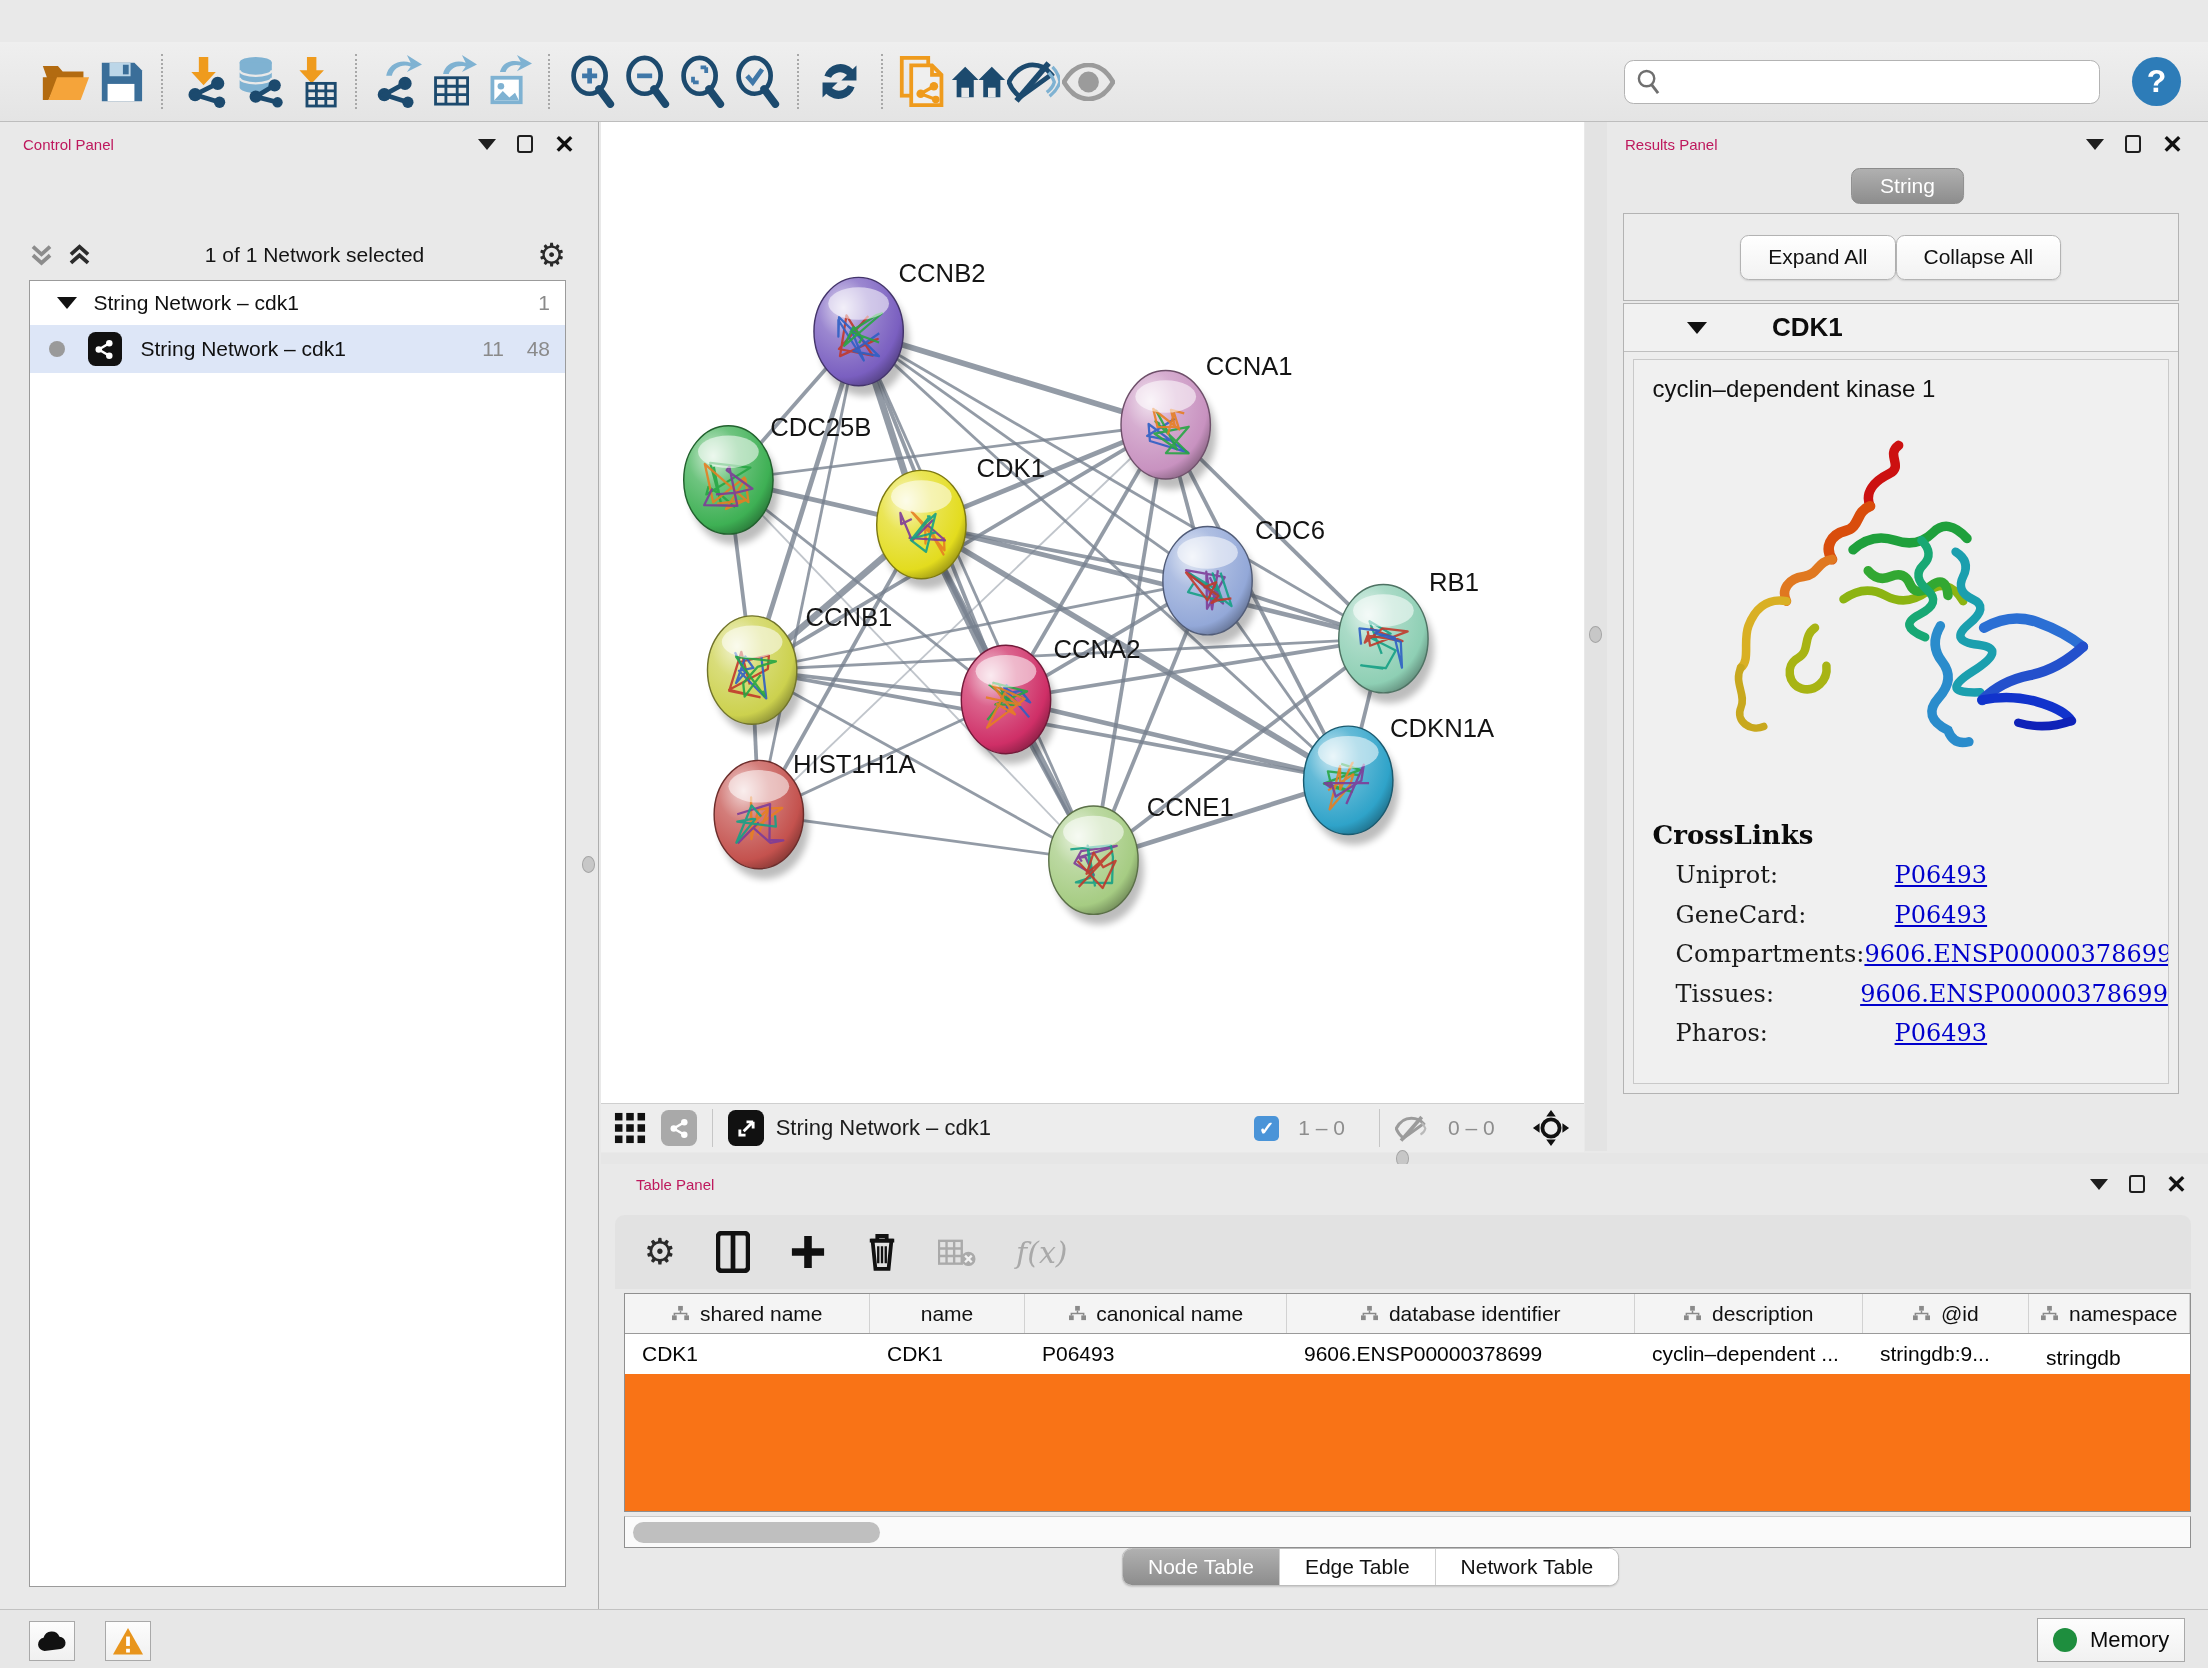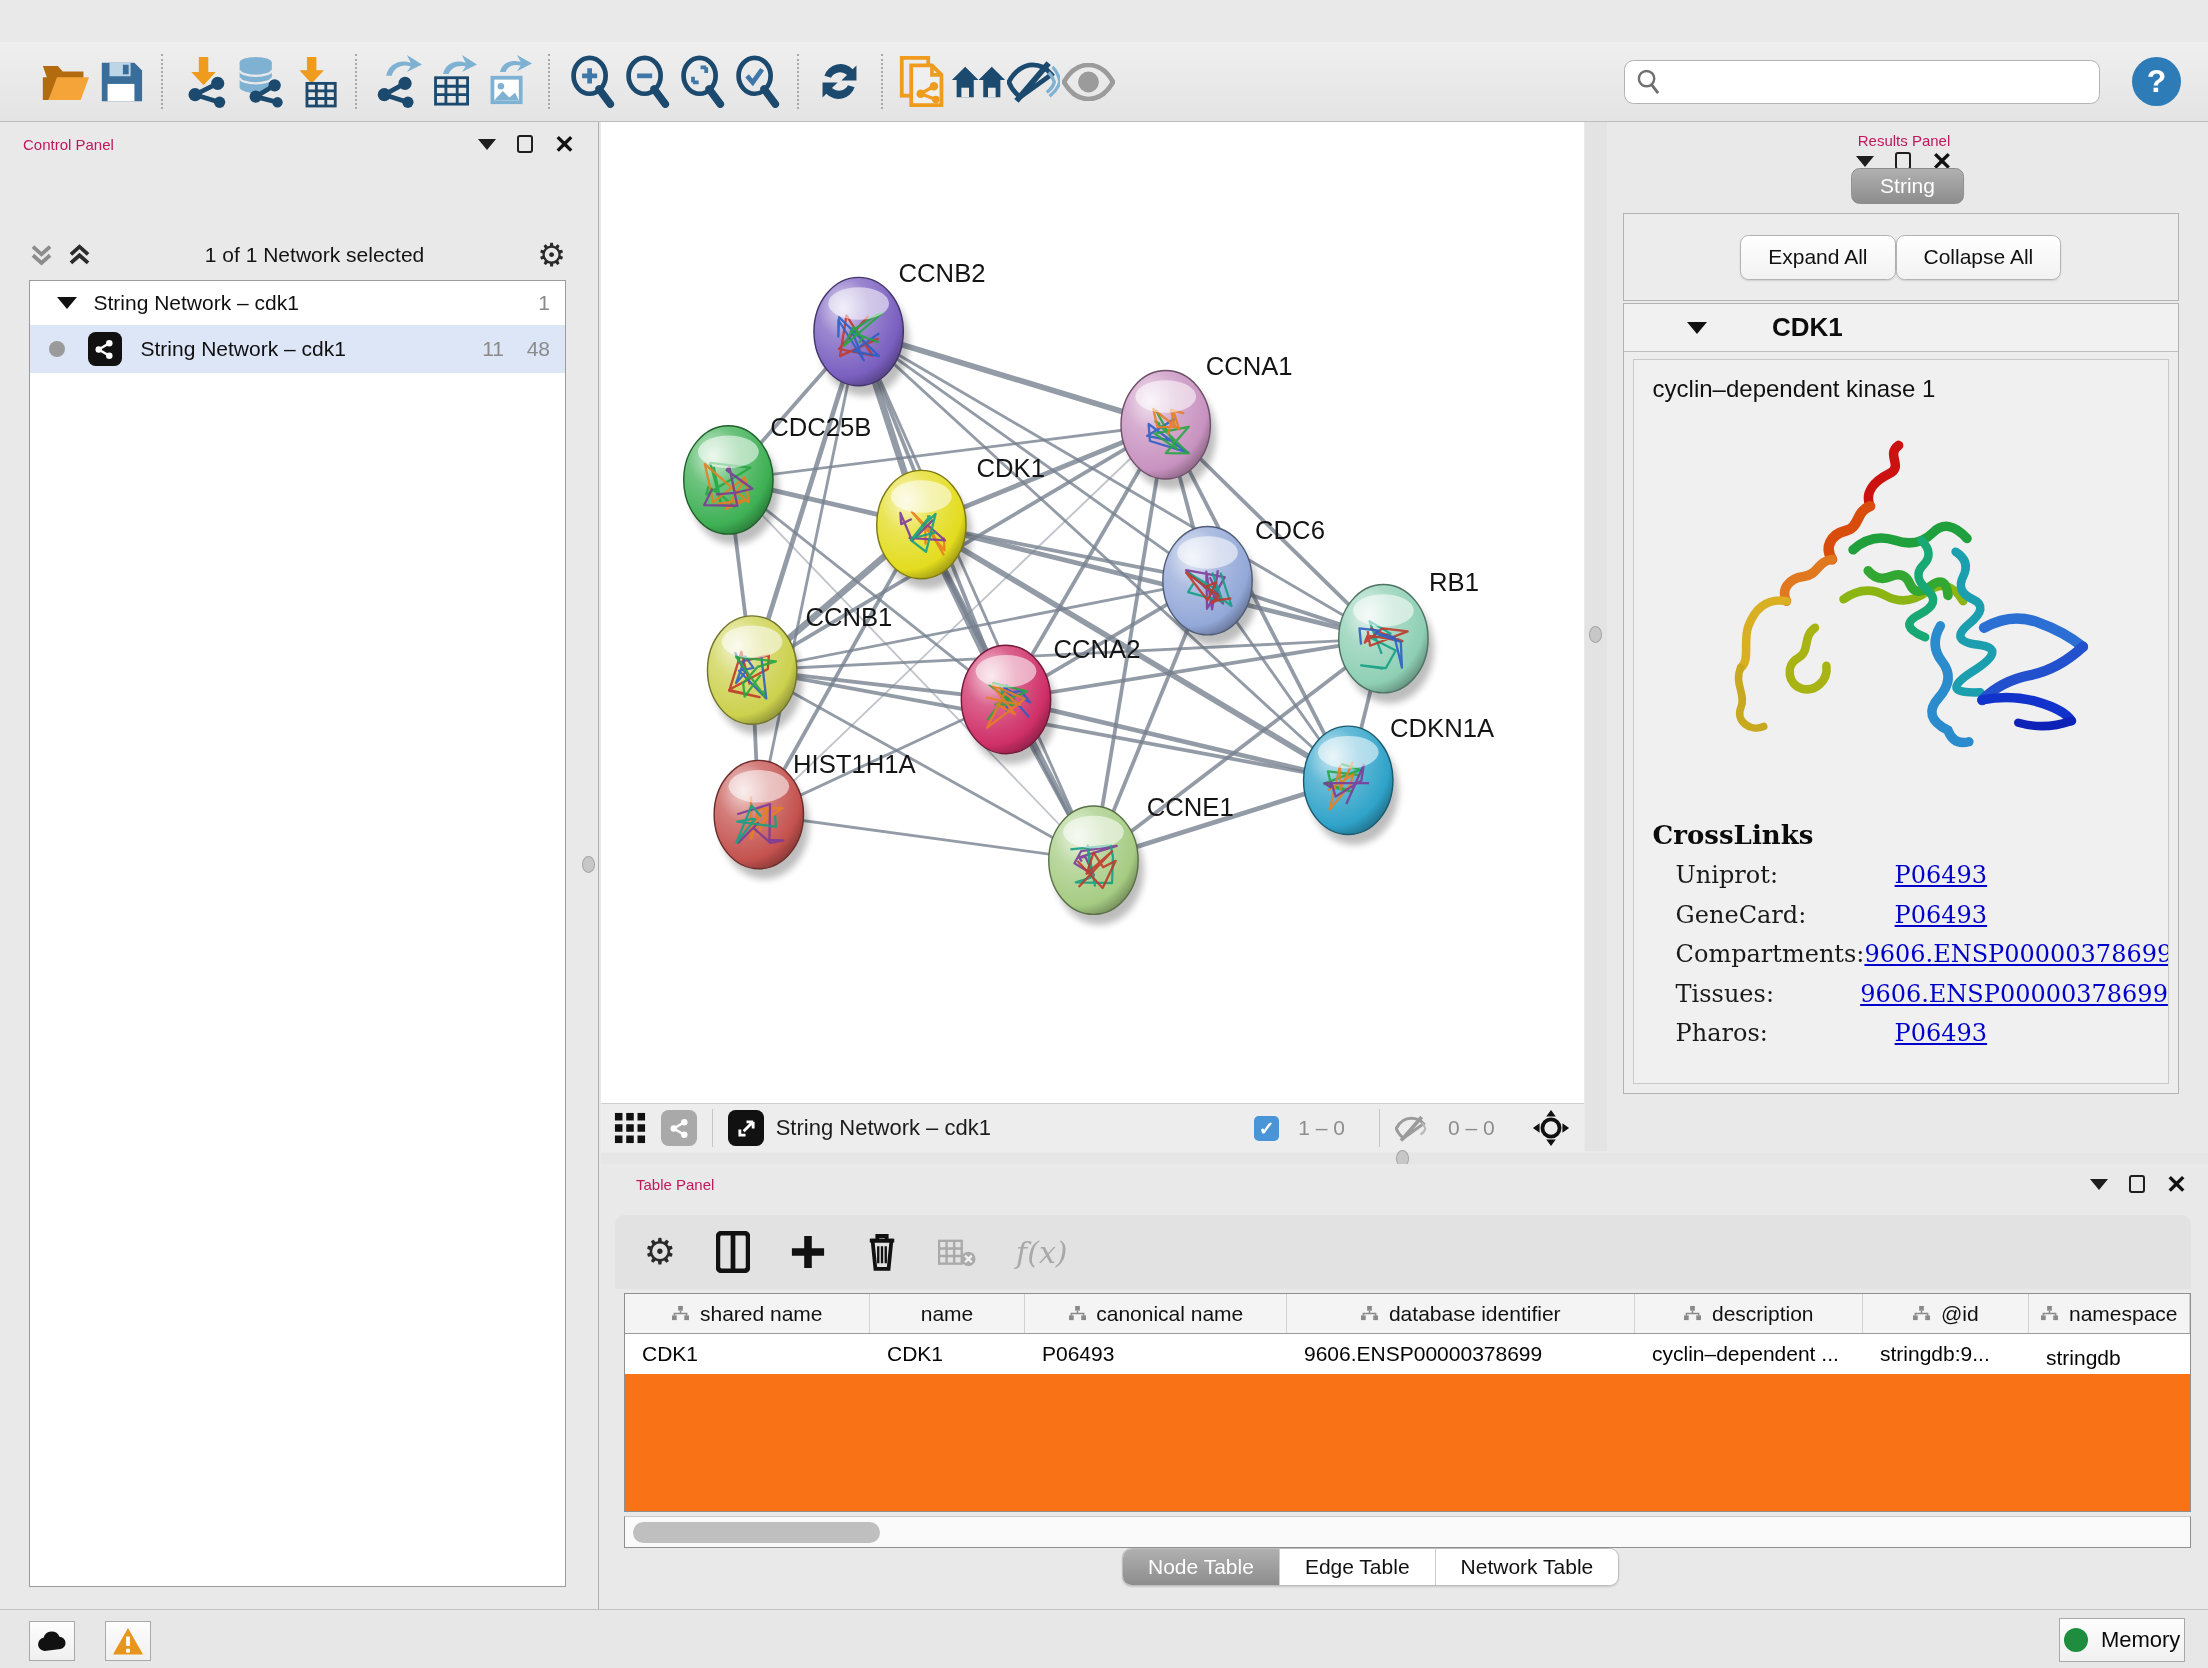--- a/index.html
+++ b/index.html
@@ -63,21 +63,21 @@
   .net-footer { position:absolute; left:601px; top:1103px; width:983px; height:49px; background:#ededed;
     border-top:1px solid #cfcfcf; display:flex; align-items:center; padding:0 13.3px; }
   .nf-sep { width:1px; height:38px; background:#c6c6c6; margin:0 15px; }
   .nf-title { font-size:22px; color:#1c1c1c; margin-left:11.4px; flex:1; }
   .nf-count { font-size:21px; color:#8d8d8d; margin:0 19px; }
   .chk { width:25px; height:25px; border-radius:4.8px; background:#4a94d8; color:#fff; font-size:19px; font-weight:bold;
     display:flex; align-items:center; justify-content:center; }
 
   
   .results-panel { position:absolute; left:1607px; top:122px; width:601px; height:1029px; background:#e9e9e9; }
-  .rp-header { position:absolute; left:18px; right:25px; top:9.5px; display:flex; justify-content:space-between; align-items:center;flex-direction:column; }
+  .rp-header { position:absolute; left:18px; right:25px; top:9.5px; display:flex; justify-content:space-between; align-items:center; }
   .rp-tab { position:absolute; left:50%; transform:translateX(-50%); top:46px; padding:0 28.5px; height:36px;
     background:linear-gradient(#b0b0b0,#8d8d8d); color:#fff; font-size:21px; border-radius:8.6px;
     display:flex; align-items:center; border:1px solid #8c8c8c; }
   .rp-box1 { position:absolute; left:16px; right:29.5px; top:91px; height:88px; background:#ececec;
     border:1.9px solid #b3b3b3; display:flex; align-items:center; justify-content:center; }
   .rp-btn { background:linear-gradient(#ffffff,#f2f2f2); border:1px solid #b3b3b3; border-radius:8.6px;
     font-size:21px; color:#111; padding:9.5px 27px; box-shadow:0 1px 1.9px rgba(0,0,0,.12); }
   .rp-box2 { position:absolute; left:16px; right:29.5px; top:181px; bottom:57px; background:#ededed; border:1.9px solid #b3b3b3; }
   .rp-sec-head { height:48px; border-bottom:1.9px solid #bfbfbf; background:#f1f1f1; display:flex; align-items:center; }
   .rp-sec-tri { width:0; height:0; border-left:10.5px solid transparent; border-right:10.5px solid transparent;
@@ -104,21 +104,21 @@
   .dt-c { display:flex; align-items:center; font-size:21px; color:#050505; padding-left:17px;
     overflow:hidden; white-space:nowrap; flex:0 0 auto; }
   .dt-scroll { position:absolute; left:23px; right:17px; bottom:59px; height:32px; background:#fafafa; border:1.9px solid #8f8f8f; border-top:1px solid #c9c9c9; }
   .dt-thumb { position:absolute; left:7.6px; top:4.8px; width:247px; height:21px; background:#bfbfbf; border-radius:10.5px; }
   .tp-tabs { left:521px; top:384px; }
 
   
   .statusbar { position:absolute; left:0; top:1609px; width:2208px; height:59px; background:#e7e7e7; border-top:1px solid #c2c2c2; }
   .sb-btn { position:absolute; top:11.4px; width:46px; height:40px; background:linear-gradient(#fdfdfd,#f0f0f0);
     border:1.9px solid #a9a9a9; display:flex; align-items:center; justify-content:center; }
-  .mem-btn { position:absolute; right:23px; top:7.6px; width:126px; height:44px; background:linear-gradient(#fdfdfd,#f1f1f1);
+  .mem-btn { position:absolute; right:23px; top:7.6px; width:148px; height:44px; background:linear-gradient(#fdfdfd,#f1f1f1);
     border:1.9px solid #a9a9a9; display:flex; align-items:center; justify-content:center; gap:13.3px; font-size:22px; color:#0a0a0a; }
   .mem-dot { width:24px; height:24px; border-radius:50%; background:#1e8e3e; }
 
   svg { display:block; }
 </style>
 </head>
 <body>
 
 <div class="titlebar">
   <div class="tl-dot" style="left:17px"></div>

